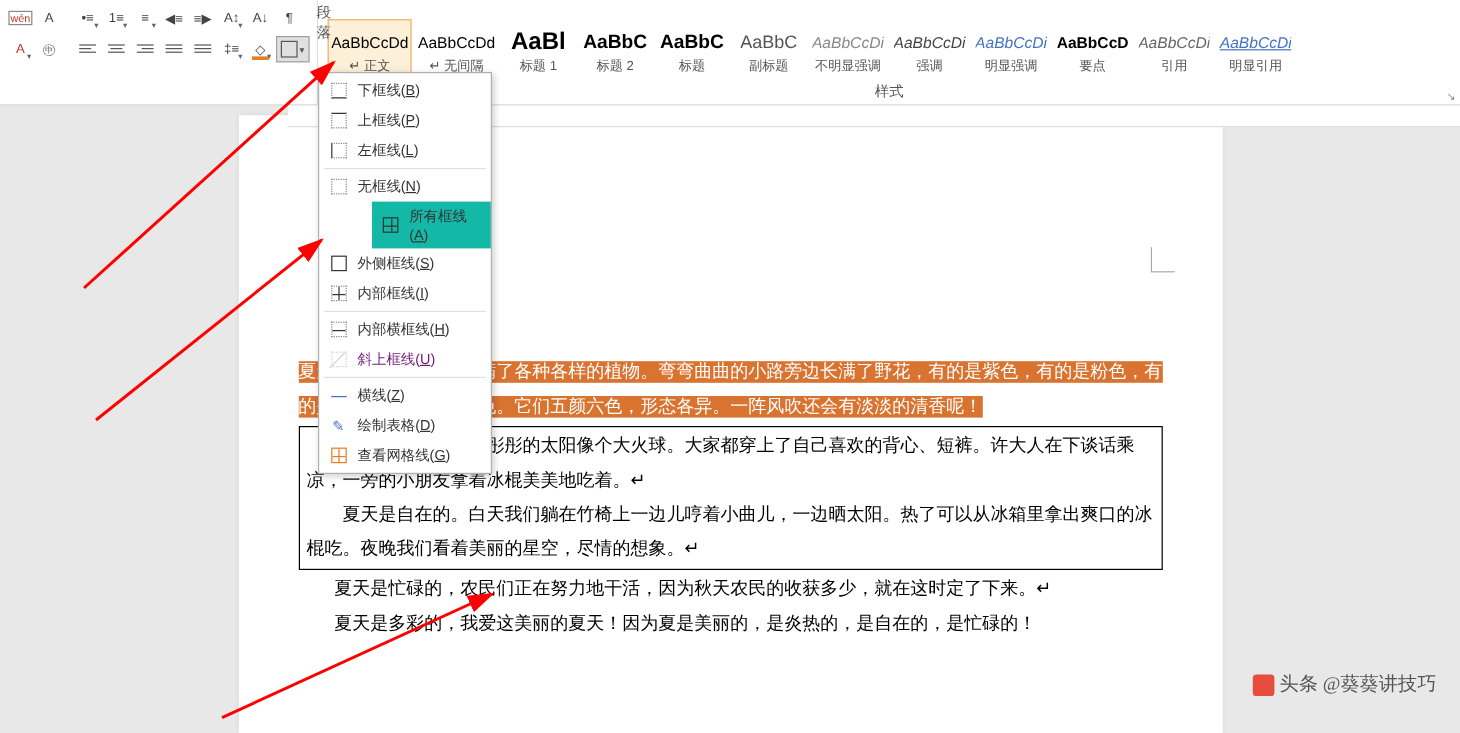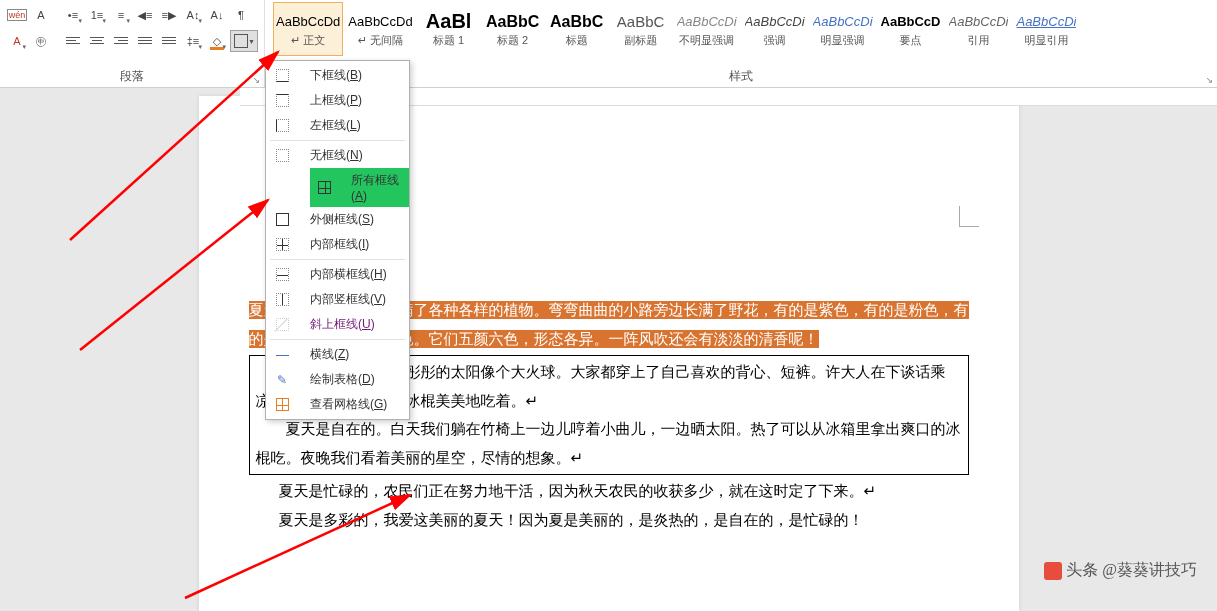--- a/index.html
+++ b/index.html
@@ -1,39 +1,39 @@
 <!DOCTYPE html>
 <html><head>
 <meta charset="utf-8">
 <style>
 * { margin: 0; padding: 0; box-sizing: border-box; }
 body { font-family: "Microsoft YaHei", Arial, sans-serif; font-size: 12px; background: #f0f0f0; width: 1217px; height: 611px; overflow: hidden; position: relative; }
 .ribbon { background: #fff; border-bottom: 1px solid #d0d0d0; display: flex; height: 88px; }
-.para-section { width: 265px; border-right: 1px solid #e0e0e0; display: flex; flex-direction: column; position: relative; }
+.para-section { width: 265px; border-right: 1px solid #e0e0e0; display: flex; position: relative; }
 .para-tools { flex: 1; padding: 4px 6px; display: flex; flex-direction: column; gap: 4px; }
 .tool-row { display: flex; gap: 2px; align-items: center; }
 .tool-btn { width: 22px; height: 22px; display: inline-flex; align-items: center; justify-content: center; border: 1px solid transparent; cursor: pointer; font-size: 11px; color: #444; position: relative; }
 .tool-btn.dd::after { content: "▾"; font-size: 7px; position: absolute; right: 1px; bottom: 0px; color: #666; }
 .section-label { text-align: center; font-size: 12px; color: #555; padding: 2px 0; position: relative; }
 .section-label .launcher { position: absolute; right: 4px; bottom: 2px; font-size: 9px; color: #888; cursor: pointer; }
 .styles-section { flex: 1; display: flex; flex-direction: column; }
-.styles-gallery { display: flex; gap: 2px; padding: 2px 8px; overflow: hidden; flex: 1; align-items: flex-start; }
+.styles-gallery { display: flex; gap: 2px; padding: 16px 8px; overflow: hidden; flex: 1; align-items: flex-start; }
 .style-item { min-width: 62px; height: 54px; border: 1px solid transparent; display: flex; flex-direction: column; align-items: center; justify-content: center; cursor: pointer; padding: 2px; }
 .style-item.selected { border: 1px solid #f0b060; background: #fdf0d8; }
 .style-preview { font-size: 13px; height: 22px; display: flex; align-items: center; overflow: hidden; white-space: nowrap; }
 .style-name { font-size: 11px; color: #555; white-space: nowrap; }
 .border-btn-wrap { position: relative; display: inline-block; }
 .border-btn { width: 28px; height: 22px; display: inline-flex; align-items: center; justify-content: center; border: 1px solid transparent; cursor: pointer; }
 .border-btn.open { border: 1px solid #a0a0a0; background: #e0e0e0; }
 .border-icon { width: 14px; height: 14px; border: 1px solid #555; display: inline-block; position: relative; }
 .border-dd-arrow { font-size: 8px; margin-left: 1px; color: #555; }
 
 .dropdown-menu { position: absolute; top: 60px; left: 265px; width: 145px; background: #fff; border: 1px solid #b0b0b0; box-shadow: 2px 2px 6px rgba(0,0,0,0.2); z-index: 100; padding: 2px 0; }
-.menu-item { display: flex; align-items: center; padding: 4px 8px; cursor: pointer; gap: 20px; font-size: 12px; color: #333; }
-.menu-item:hover, .menu-item.hover { background: #22c55e; margin-left: 44px; }
+.menu-item { display: flex; align-items: center; padding: 4px 8px; cursor: pointer; gap: 8px; font-size: 12px; color: #333; }
+.menu-item:hover, .menu-item.hover { background: #14b8a6; margin-left: 44px; }
 .menu-icon { width: 16px; height: 16px; display: inline-flex; align-items: center; justify-content: center; }
 .menu-icon .box { width: 13px; height: 13px; border: 1px dotted #888; position: relative; }
 .menu-sep { height: 1px; background: #e0e0e0; margin: 2px 4px; }
 .shortcut { text-decoration: underline; }
 
 .doc-area { position: absolute; top: 88px; left: 0; right: 0; bottom: 0; background: #e8e8e8; display: flex; justify-content: center; }
 .page { width: 820px; background: #fff; margin-top: 8px; box-shadow: 0 0 4px rgba(0,0,0,0.1); padding: 80px 50px 40px 50px; position: relative; }
 .page-margin-marks { position: absolute; top: 130px; right: 30px; width: 30px; height: 30px; }
 .page-margin-marks::before { content: ""; position: absolute; top: 0; left: 0; width: 20px; height: 1px; background: #aaa; }
 .page-margin-marks::after { content: ""; position: absolute; top: -20px; left: 0; width: 1px; height: 20px; background: #aaa; }
@@ -241,28 +241,20 @@
     </div>
     <div class="menu-sep"></div>
     <div class="menu-item">
       <span class="menu-icon">
         <span class="box">
           <span style="position:absolute;top:50%;left:0;right:0;height:1px;background:#333"></span>
         </span>
       </span>
       <span>内部横框线(<span class="shortcut">H</span>)</span>
     </div>
-    <div class="menu-item">
-      <span class="menu-icon">
-        <span class="box">
-          <span style="position:absolute;left:50%;top:0;bottom:0;width:1px;background:#333"></span>
-        </span>
-      </span>
-      <span>内部竖框线(<span class="shortcut">V</span>)</span>
-    </div>
     <div class="menu-item" style="color: #701a75;">
       <span class="menu-icon">
         <span class="box" style="opacity: 0.4;">
           <span style="position:absolute;bottom:-2px;left:-2px;width:18px;height:1px;background:#999;transform:rotate(-45deg);transform-origin:0 100%"></span>
         </span>
       </span>
       <span>斜上框线(<span class="shortcut">U</span>)</span>
     </div>
     <div class="menu-sep"></div>
     <div class="menu-item">

